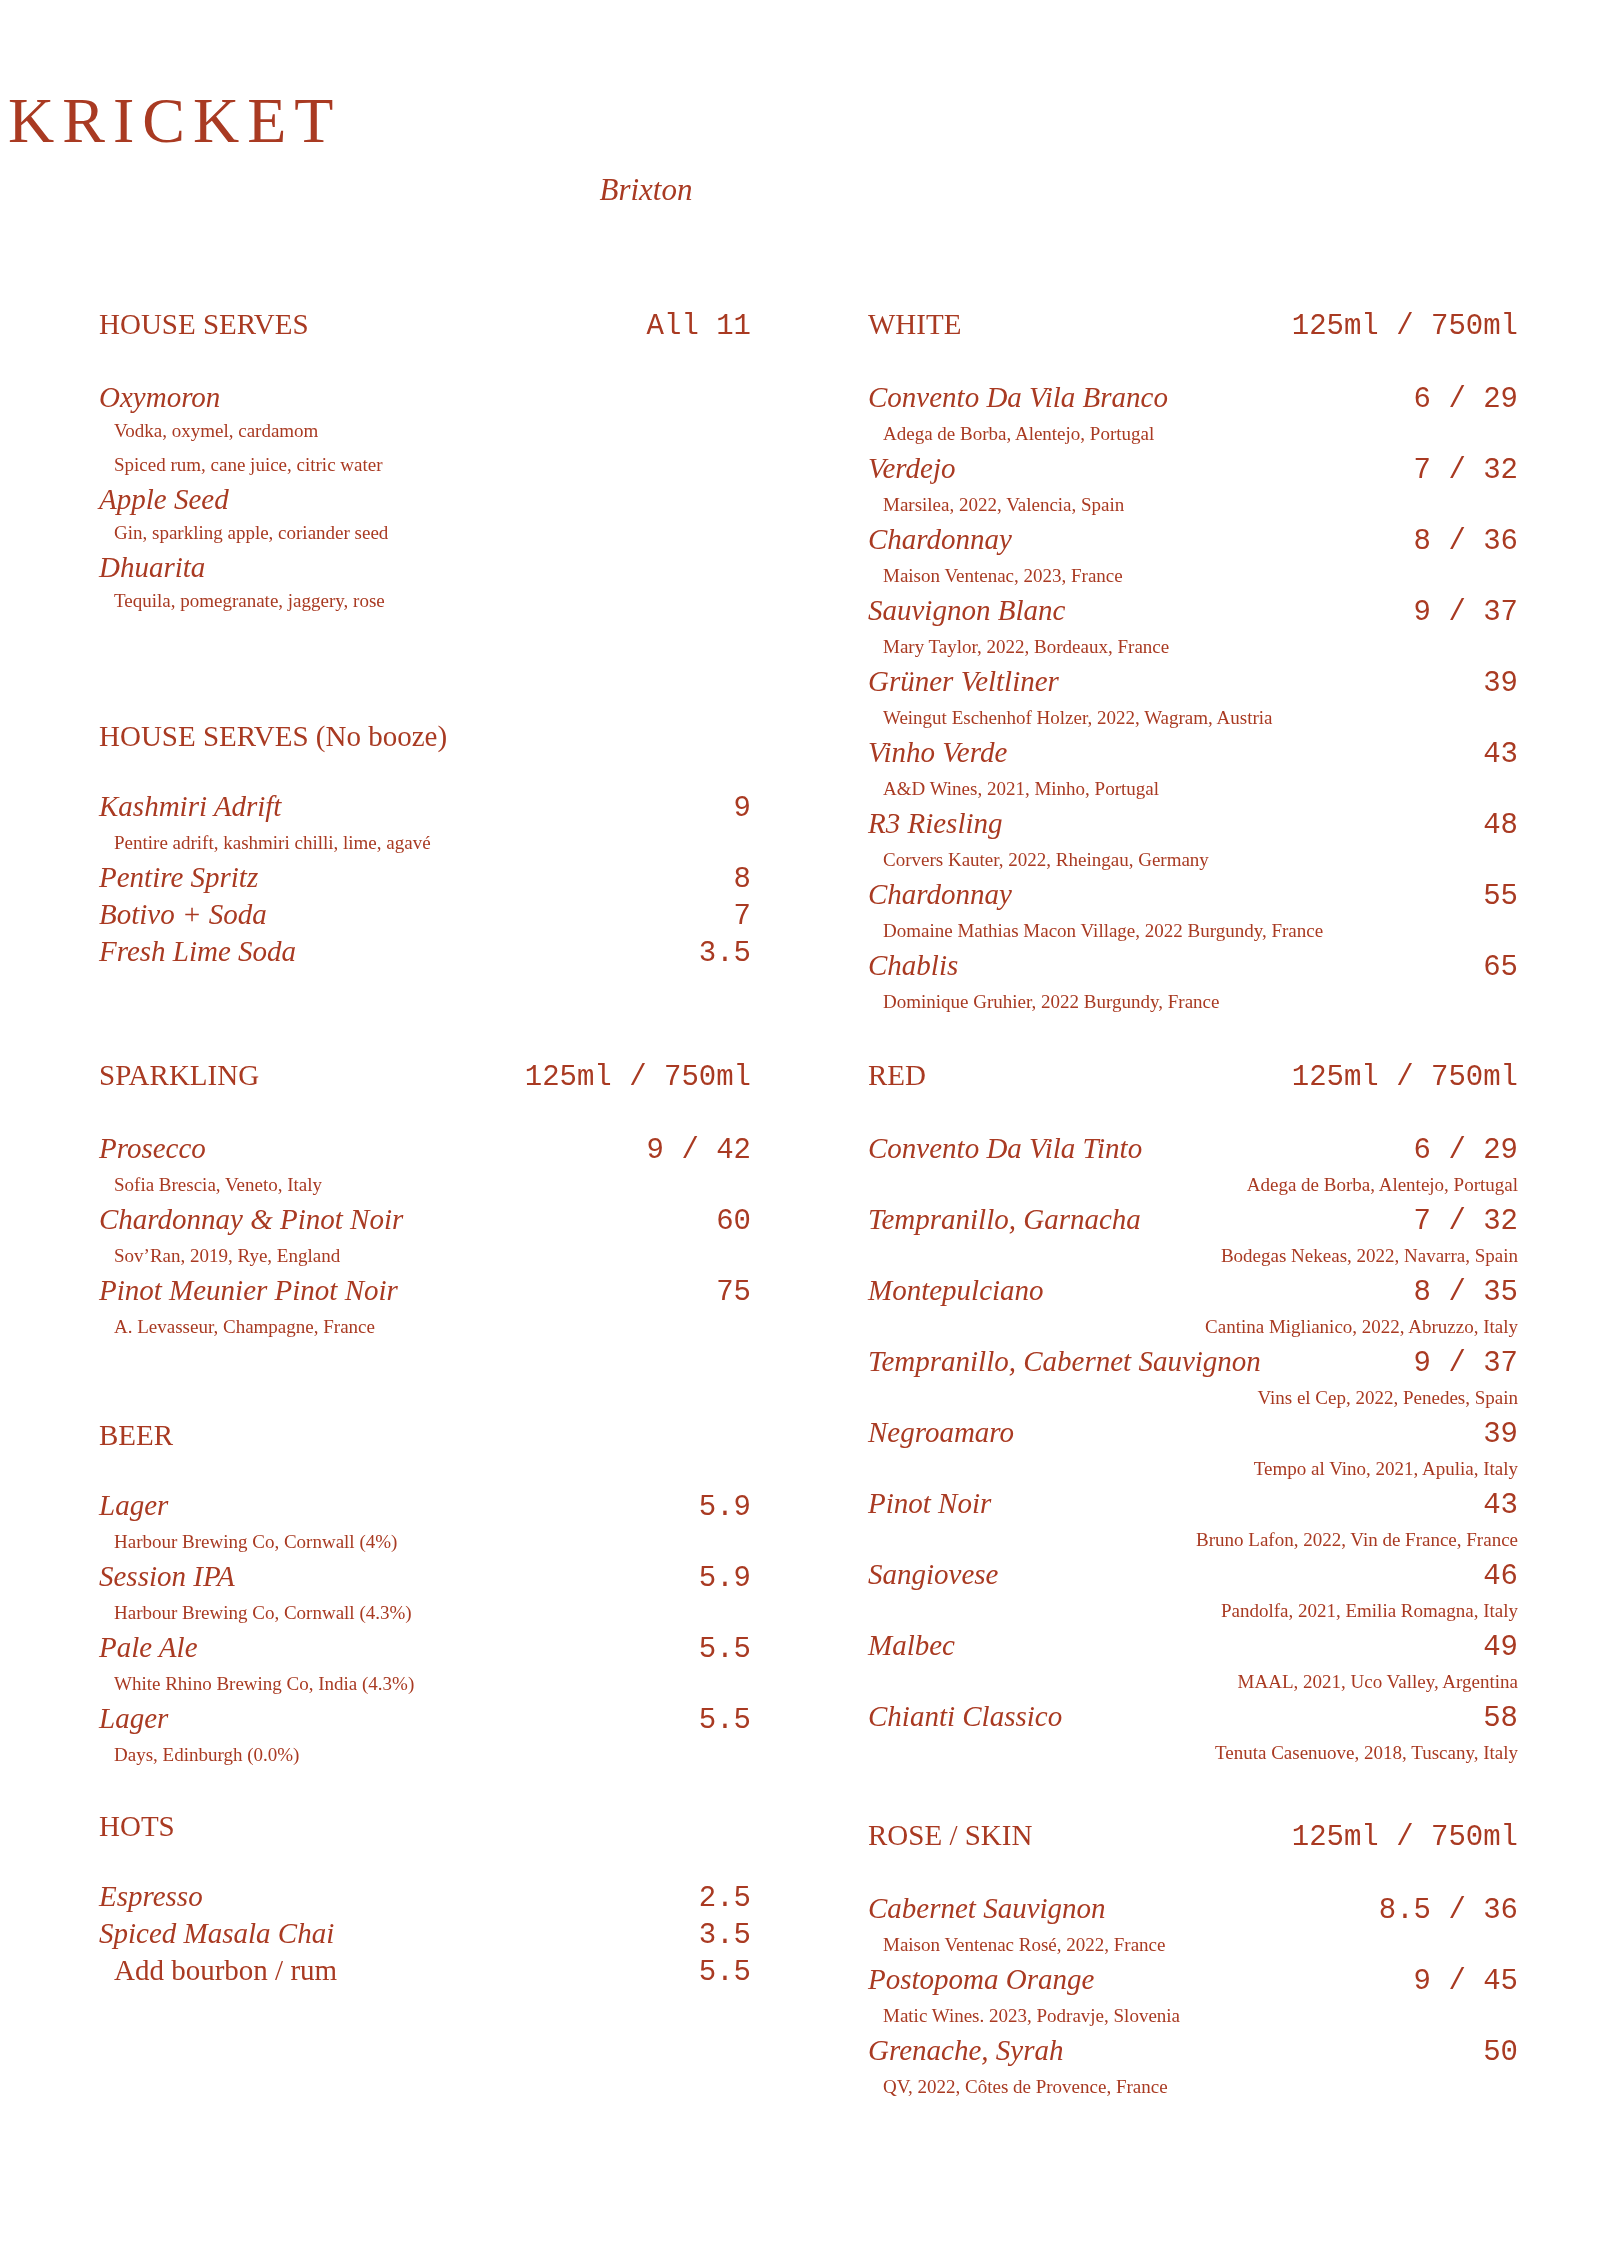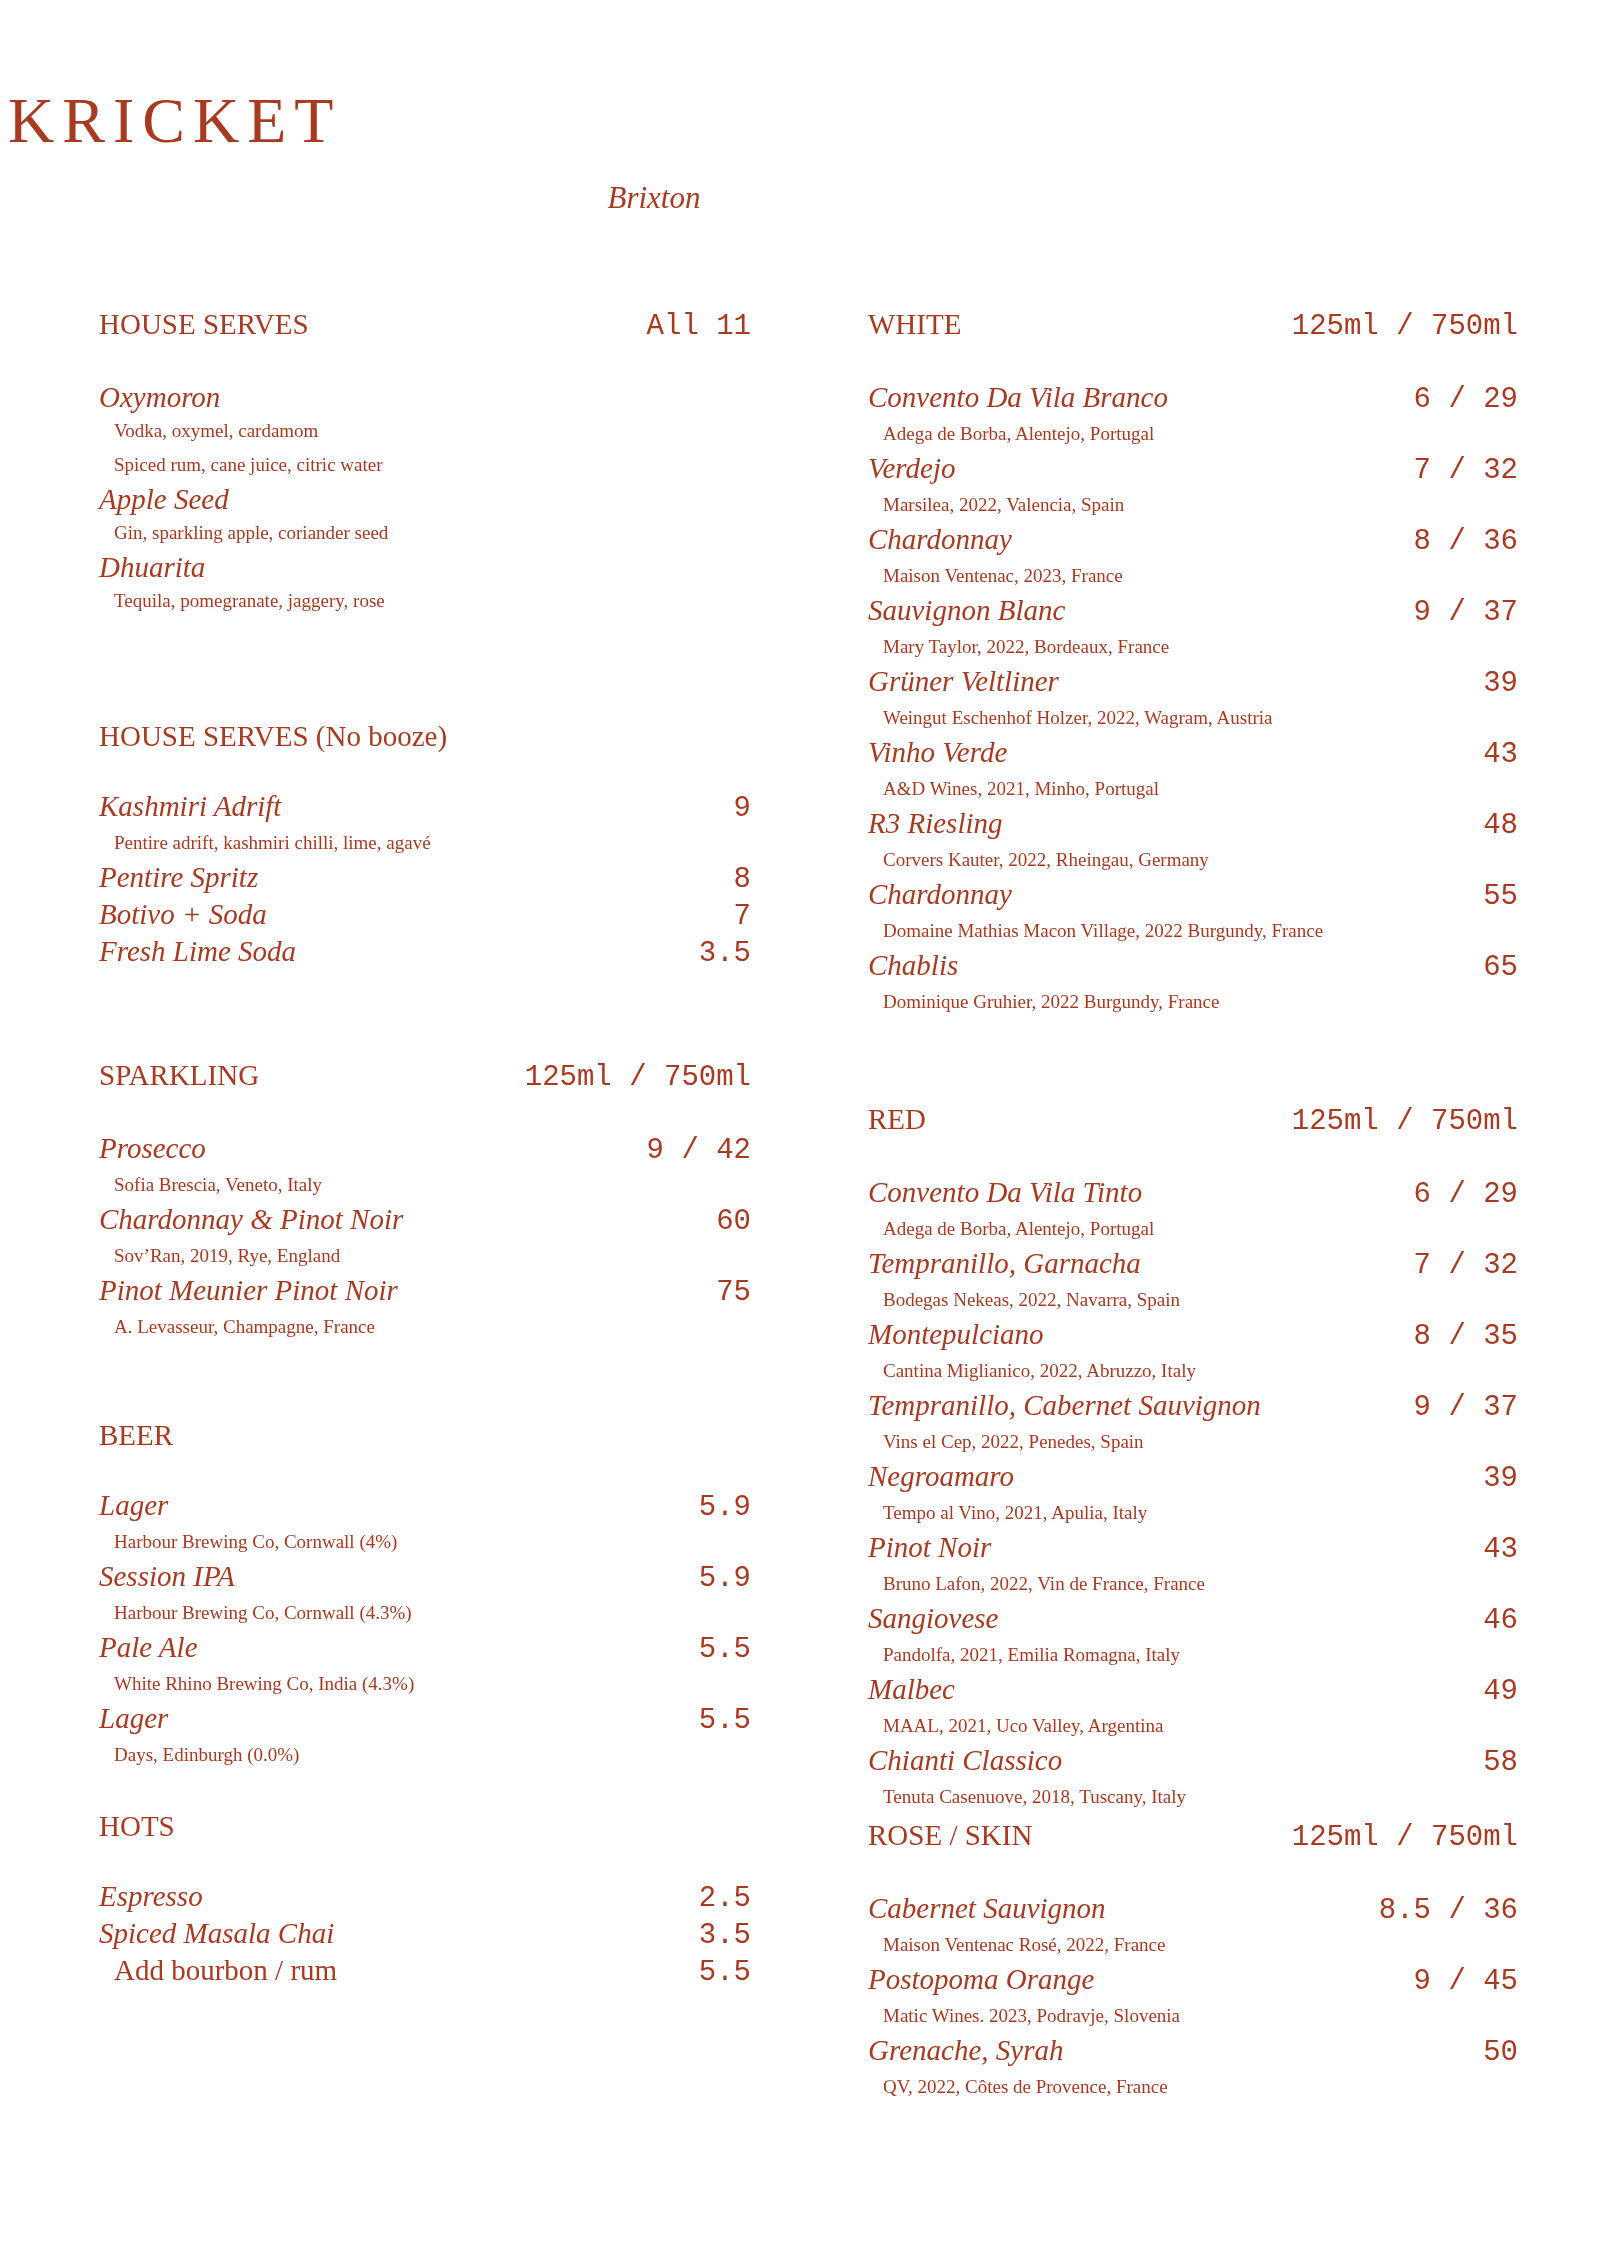--- a/index.html
+++ b/index.html
@@ -24,21 +24,21 @@
     margin: 0;
   }
   .page-subtitle {
     position: absolute;
     top: 168px;
     left: 0;
     width: 1284px;
     text-align: center;
     font-style: italic;
     font-size: 31px;
-    margin: 12px;
+    margin: 4px;
   }
   .col { position: absolute; top: 0; height: 2013px; }
   #col-left  { left: 99px;  width: 652px; }
   #col-right { left: 868px; width: 650px; }
   .menu-section { position: absolute; left: 0; right: 0; }
   .head-row {
     display: flex;
     justify-content: space-between;
     align-items: baseline;
     font-size: 29px;
@@ -233,21 +233,21 @@
           <span class="price">55</span>
         </div>
         <div class="detail">Domaine Mathias Macon Village, 2022 Burgundy, France</div>
         <div class="item-row">
           <span class="item-name">Chablis</span>
           <span class="price">65</span>
         </div>
         <div class="detail">Dominique Gruhier, 2022 Burgundy, France</div>
       </div>
     </section>
-    <section class="menu-section" style="top: 1102px;">
+    <section class="menu-section" style="top: 1058px; text-align: right;">
       <div class="head-row">
         <span class="head">RED</span>
         <span class="price">125ml / 750ml</span>
       </div>
       <div class="items">
         <div class="item-row">
           <span class="item-name">Convento Da Vila Tinto</span>
           <span class="price">6 / 29</span>
         </div>
         <div class="detail">Adega de Borba, Alentejo, Portugal</div>

